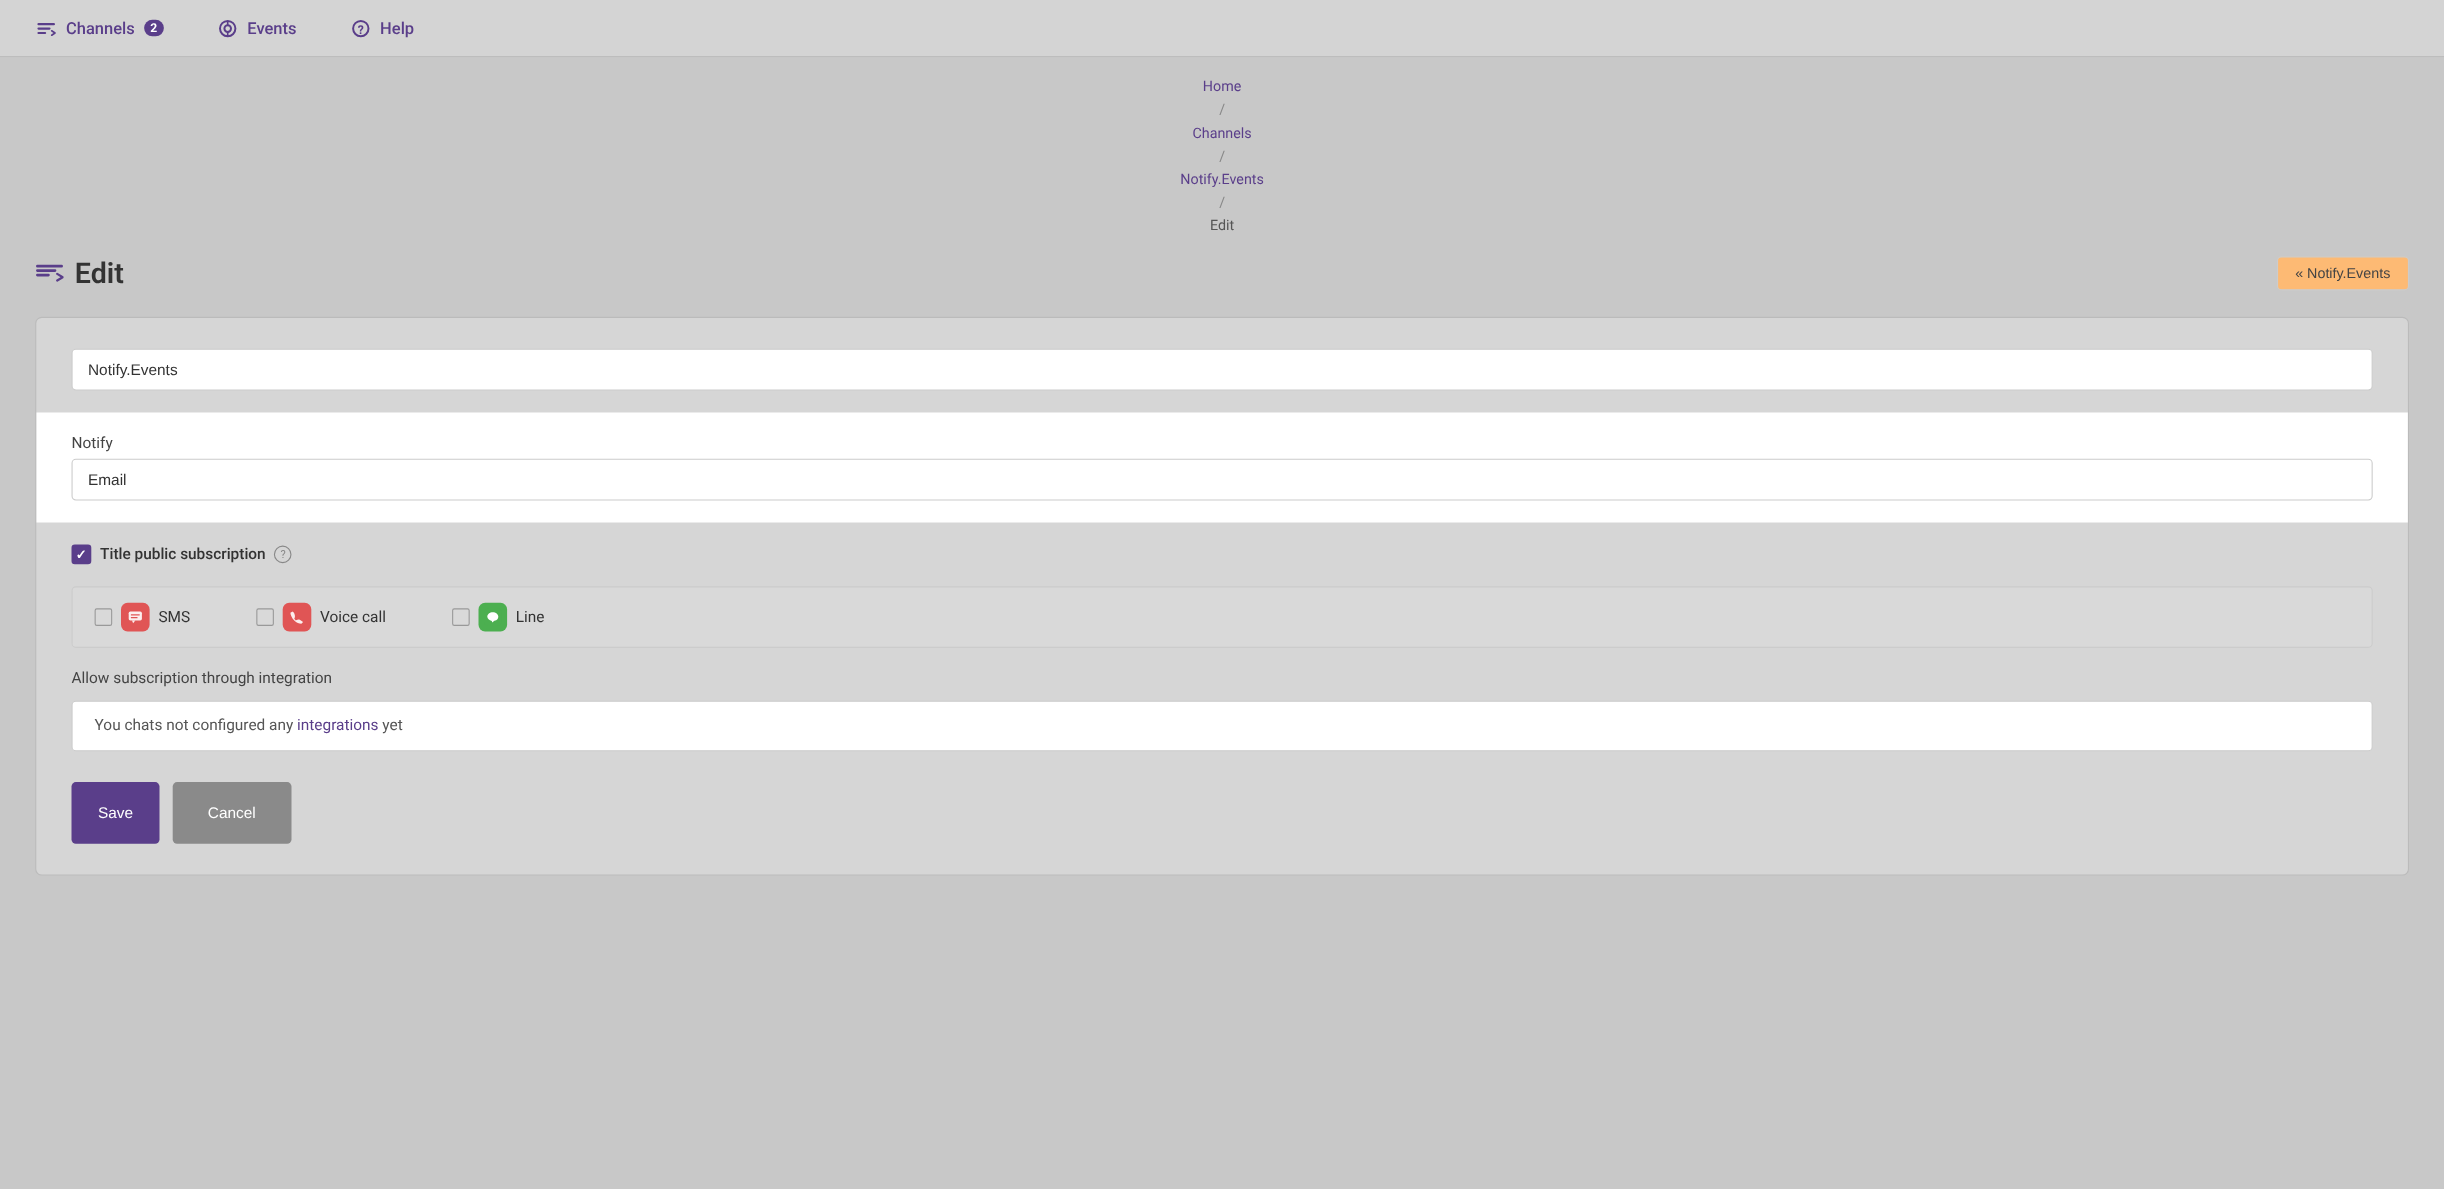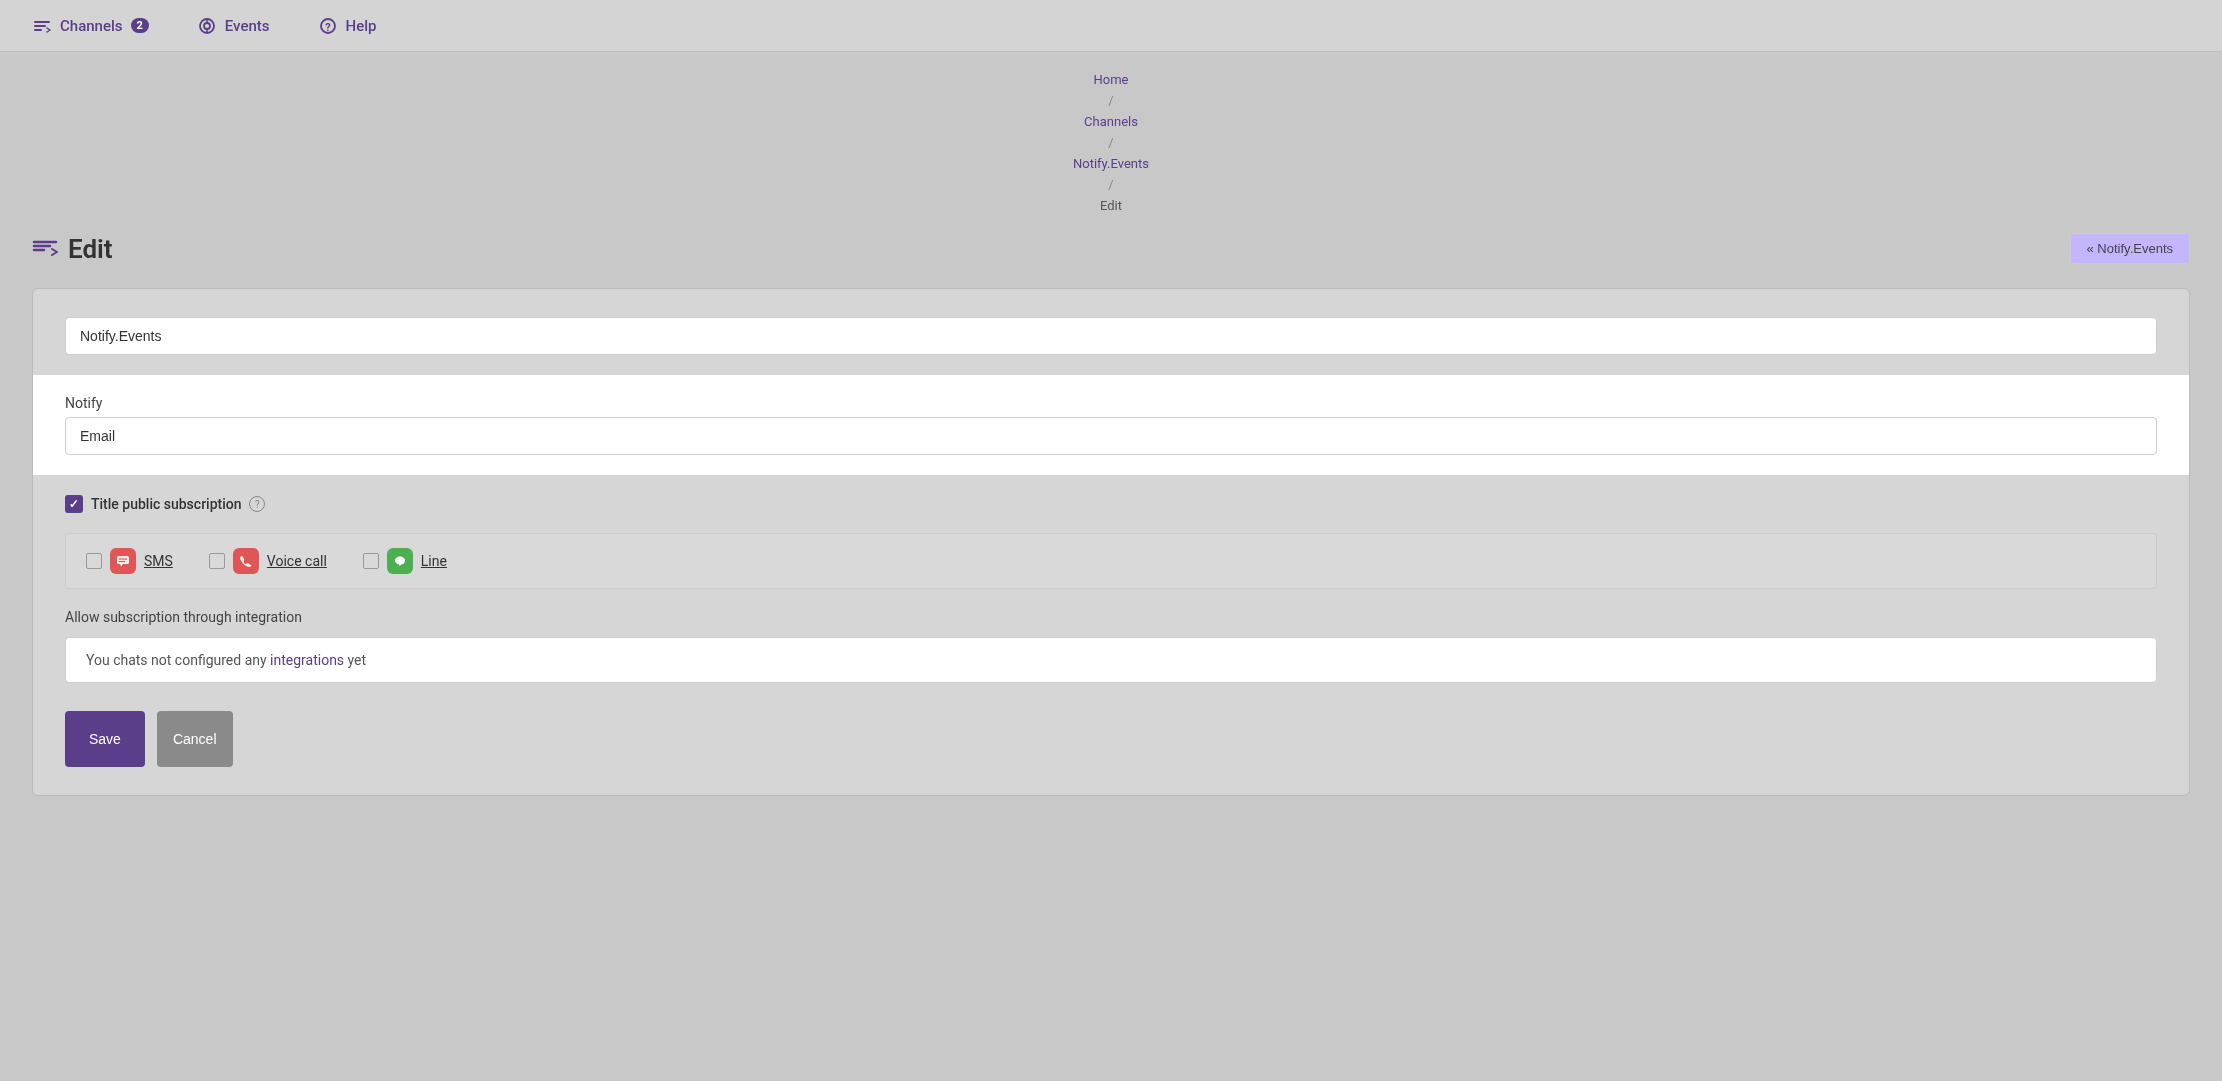--- a/index.html
+++ b/index.html
@@ -83,21 +83,21 @@
       gap: 10px;
       font-size: 26px;
       font-weight: 600;
       color: #333;
     }
     .page-title-icon {
       color: #5a3e8a;
       font-size: 22px;
     }
     .back-btn {
-      background: #c4b5fd;
+      background: #fdba74;
       border: 1px solid #ccc;
       border-radius: 4px;
       padding: 7px 16px;
       font-size: 13px;
       color: #444;
       cursor: pointer;
       display: flex;
       align-items: center;
       gap: 6px;
     }
@@ -176,23 +176,22 @@
       color: #444;
       margin-bottom: 12px;
     }
     .chat-options-box {
       border: 1px solid #ccc;
       border-radius: 4px;
       background: #d9d9d9;
       padding: 14px 20px;
       display: flex;
       align-items: center;
-      gap: 36px;
+      gap: 60px;
       margin-bottom: 20px;
-      text-decoration: underline;
     }
     .chat-option {
       display: flex;
       align-items: center;
       gap: 8px;
       cursor: pointer;
     }
     .chat-option-checkbox {
       width: 16px;
       height: 16px;
@@ -248,21 +247,21 @@
       padding: 20px 24px;
       font-size: 14px;
       font-weight: 500;
       cursor: pointer;
     }
     .btn-cancel {
       background: #8a8a8a;
       color: white;
       border: none;
       border-radius: 4px;
-      padding: 10px 16px;
+      padding: 10px 32px;
       font-size: 14px;
       font-weight: 500;
       cursor: pointer;
     }
     .main-area {
       flex: 1;
       padding: 20px 32px;
     }
 
     

